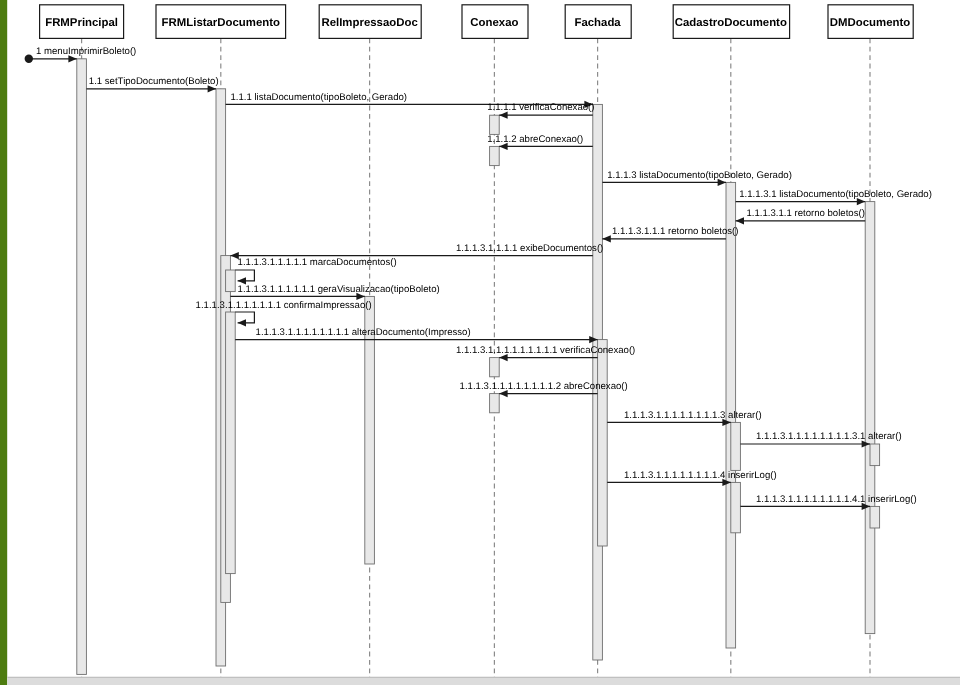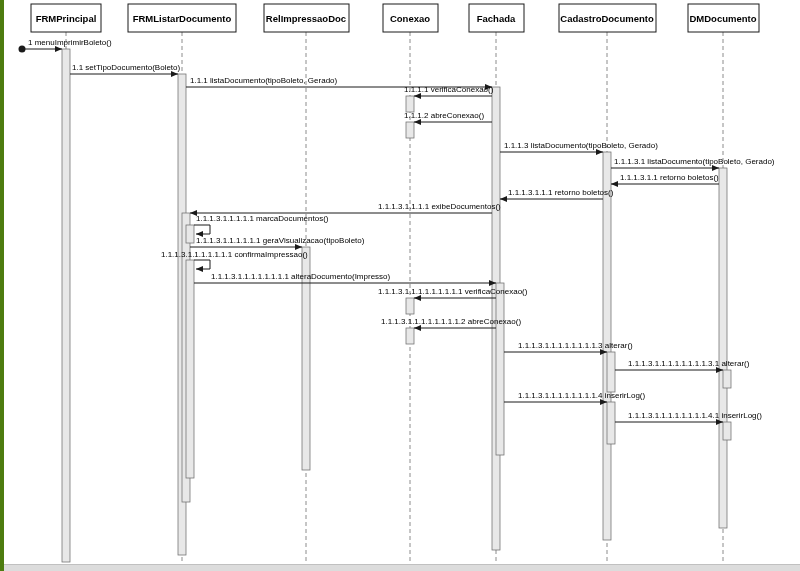--- a/index.html
+++ b/index.html
@@ -7,21 +7,21 @@
     padding: 0;
     background: #ffffff;
   }
   .stage {
     position: relative;
     width: 800px;
     height: 571px;
     background: #ffffff;
     overflow: hidden;
     font-family: "Liberation Sans", "DejaVu Sans", sans-serif;
-    border-left: 4px solid #4d7c0f;
+    border-left: 6px solid #4d7c0f;
     box-sizing: border-box;
   }
   .stage svg {
     display: block;
   }
   svg text {
     font-family: "Liberation Sans", "DejaVu Sans", sans-serif;
   }
   .hscroll {
     position: absolute;

